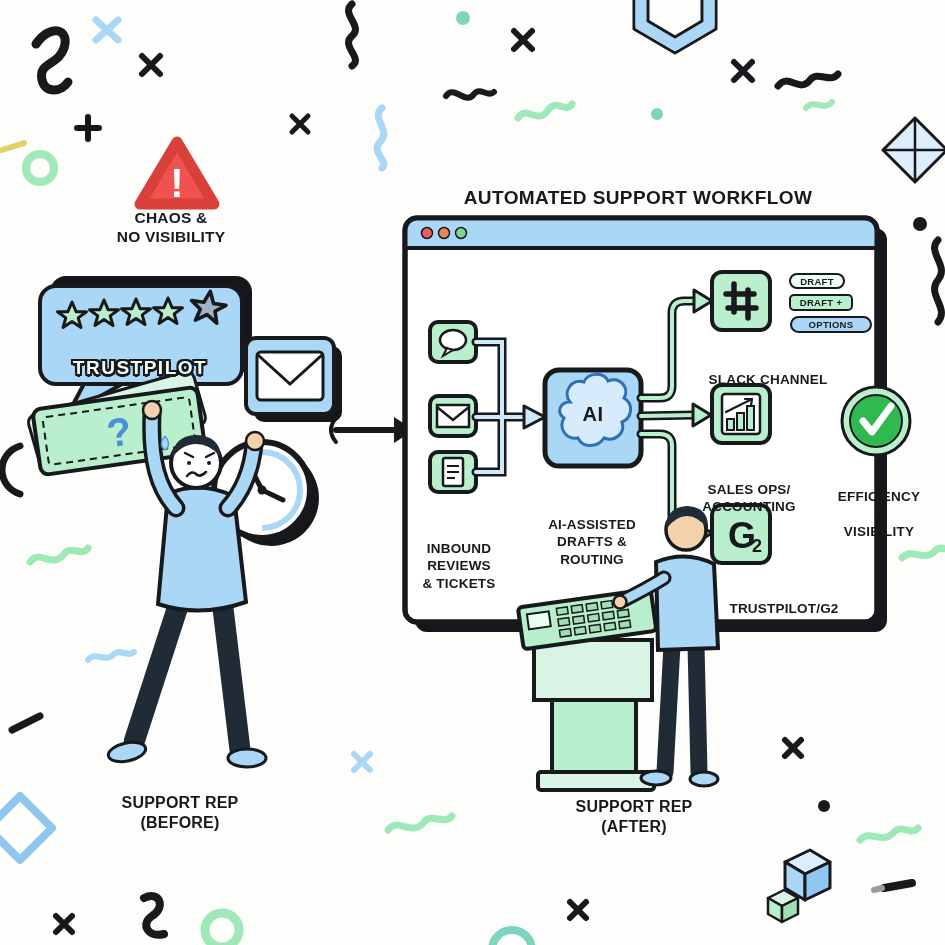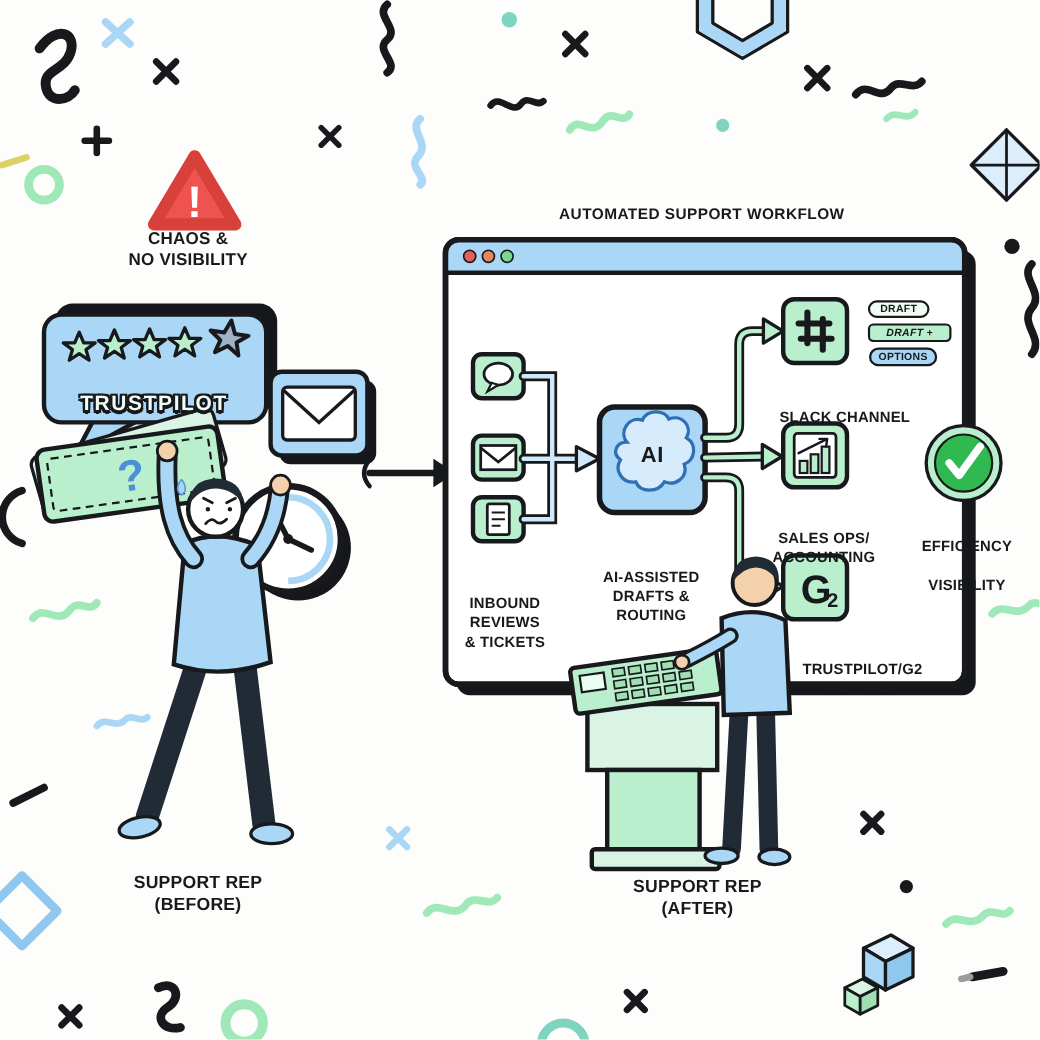--- a/index.html
+++ b/index.html
@@ -8,21 +8,21 @@
     background:#fdfdfb;
     font-family:"Liberation Sans",sans-serif;
   }
   #art{position:absolute;left:0;top:0;}
   .label{
     position:absolute;transform:translateX(-50%);
     text-align:center;font-weight:700;color:#17191c;
     white-space:pre-line;line-height:1.25;letter-spacing:.2px;
     font-family:"Liberation Sans",sans-serif;
   }
-  .title{font-size:14px;letter-spacing:.4px;white-space:nowrap;}
+  .title{font-size:19px;letter-spacing:.4px;white-space:nowrap;}
   .cap-lg{font-size:16px;}
   .cap-md{font-size:15.5px;}
   .cap-sm{font-size:13.5px;line-height:1.28;margin-top:32px;}
   .nowrap{white-space:nowrap;}
   .trustpilot{
     font-size:19px;letter-spacing:1.5px;color:#f2fcf4;
     text-shadow:-2px 0 #17191c,2px 0 #17191c,0 -2px #17191c,0 2px #17191c,
       -2px -2px #17191c,2px -2px #17191c,-2px 2px #17191c,2px 2px #17191c,0 3px #17191c;
     margin-top:24px;
   }
@@ -313,22 +313,22 @@
 <div class="label cap-sm" style="left:459px;top:508px;">INBOUND
 REVIEWS
 &amp; TICKETS</div>
 <div class="label ai-glyph" style="left:593px;top:402px;">AI</div>
 <div class="label cap-sm" style="left:592px;top:484px;">AI-ASSISTED
 DRAFTS &amp;
 ROUTING</div>
 
 <div class="label cap-sm nowrap" style="left:768px;top:339px;">SLACK CHANNEL</div>
 <div class="tag tag-draft" style="left:789px;top:273px;width:56px;height:16px;">DRAFT</div>
-<div class="tag tag-draftplus" style="left:789px;top:294px;width:76px;height:17px;font-style:italic;">DRAFT +</div>
-<div class="tag tag-options" style="left:790px;top:316px;width:62px;height:17px;">OPTIONS</div>
+<div class="tag tag-draftplus" style="left:789px;top:294px;width:64px;height:17px;">DRAFT +</div>
+<div class="tag tag-options" style="left:790px;top:316px;width:82px;height:17px;">OPTIONS</div>
 
 <div class="label cap-sm" style="left:749px;top:449px;">SALES OPS/
 ACCOUNTING</div>
 <div class="label cap-sm" style="left:784px;top:568px;">TRUSTPILOT/G2
 POSTING</div>
 <div class="label cap-sm" style="left:879px;top:456px;">EFFICIENCY
 &amp; VISIBILITY</div>
 
 <div class="label cap-lg" style="left:634px;top:797px;">SUPPORT REP
 (AFTER)</div>

